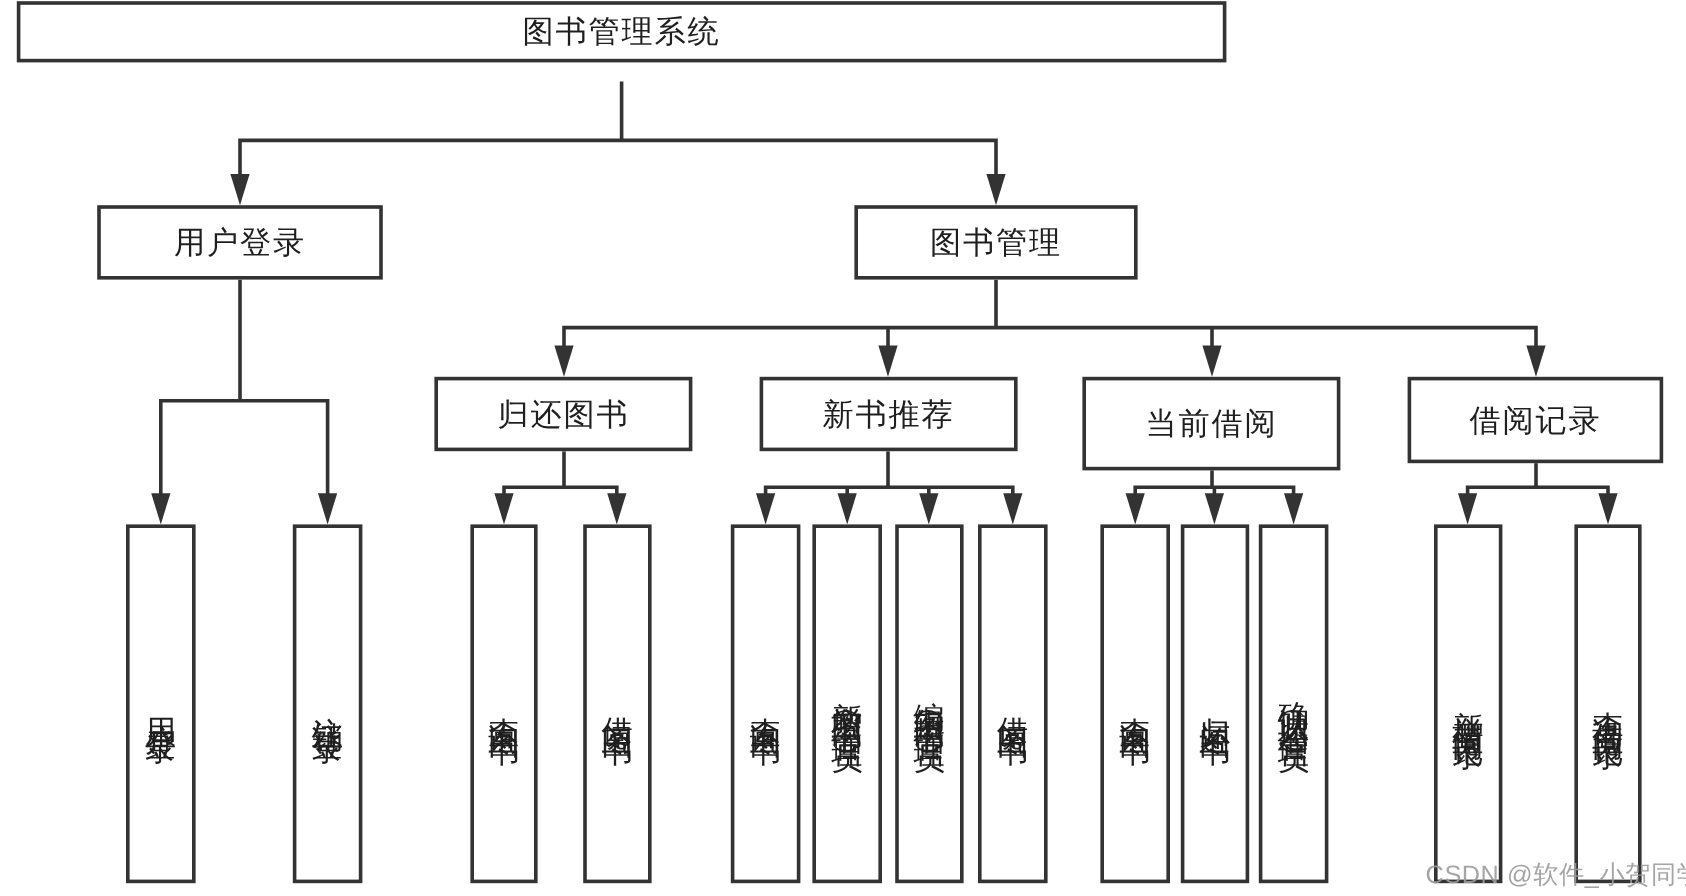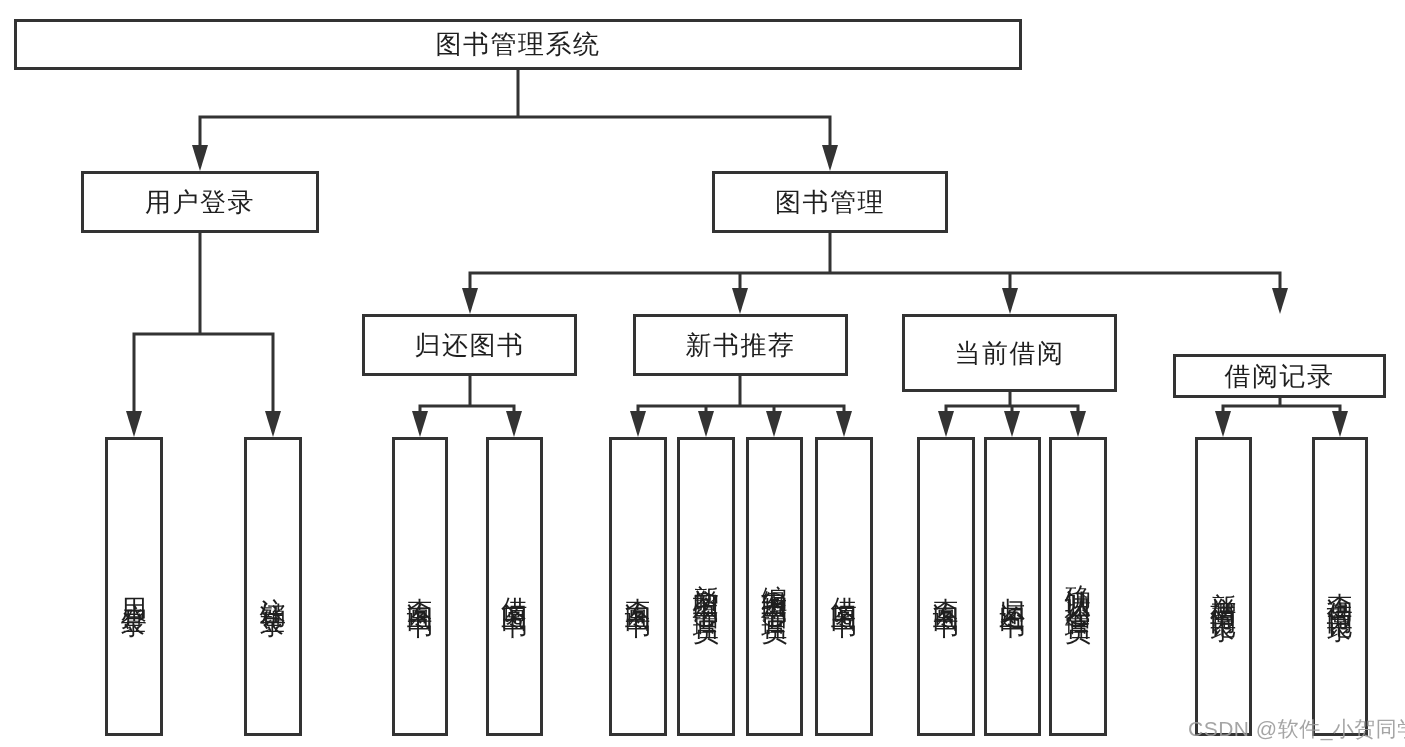--- a/index.html
+++ b/index.html
@@ -95,41 +95,41 @@
       <polygon points="766,411 782,411 774,437"></polygon>
       <polygon points="836,411 852,411 844,437"></polygon>
       <polygon points="938,411 954,411 946,437"></polygon>
       <polygon points="1004,411 1020,411 1012,437"></polygon>
       <polygon points="1070,411 1086,411 1078,437"></polygon>
       <polygon points="1215,411 1231,411 1223,437"></polygon>
       <polygon points="1332,411 1348,411 1340,437"></polygon>
     </g>
   </svg>
 
-  <div class="box hbox" style="left:14px; top:19px; width:1008px; height:51px;">
+  <div class="box hbox" style="left:14px; top:1px; width:1008px; height:51px;">
     <span>图书管理系统</span>
   </div>
 
   <div class="box hbox" style="left:81px; top:171px; width:238px; height:62px;">
     <span>用户登录</span>
   </div>
   <div class="box hbox" style="left:712px; top:171px; width:236px; height:62px;text-align:center;">
     <span>图书管理</span>
   </div>
 
   <div class="box hbox" style="left:362px; top:314px; width:215px; height:62px;">
     <span>归还图书</span>
   </div>
   <div class="box hbox" style="left:633px; top:314px; width:215px; height:62px;">
     <span>新书推荐</span>
   </div>
   <div class="box hbox" style="left:902px; top:314px; width:215px; height:78px;">
     <span>当前借阅</span>
   </div>
-  <div class="box hbox" style="left:1173px; top:314px; width:213px; height:44px;margin-top:40px;">
+  <div class="box hbox" style="left:1173px; top:314px; width:213px; height:72px;">
     <span>借阅记录</span>
   </div>
 
   <div class="box leaf" style="left:105px; top:437px; width:58px; height:299px;">
     <span class="vtext">用户登录</span>
   </div>
   <div class="box leaf" style="left:244px; top:437px; width:58px; height:299px;">
     <span class="vtext">注销登录</span>
   </div>
 

